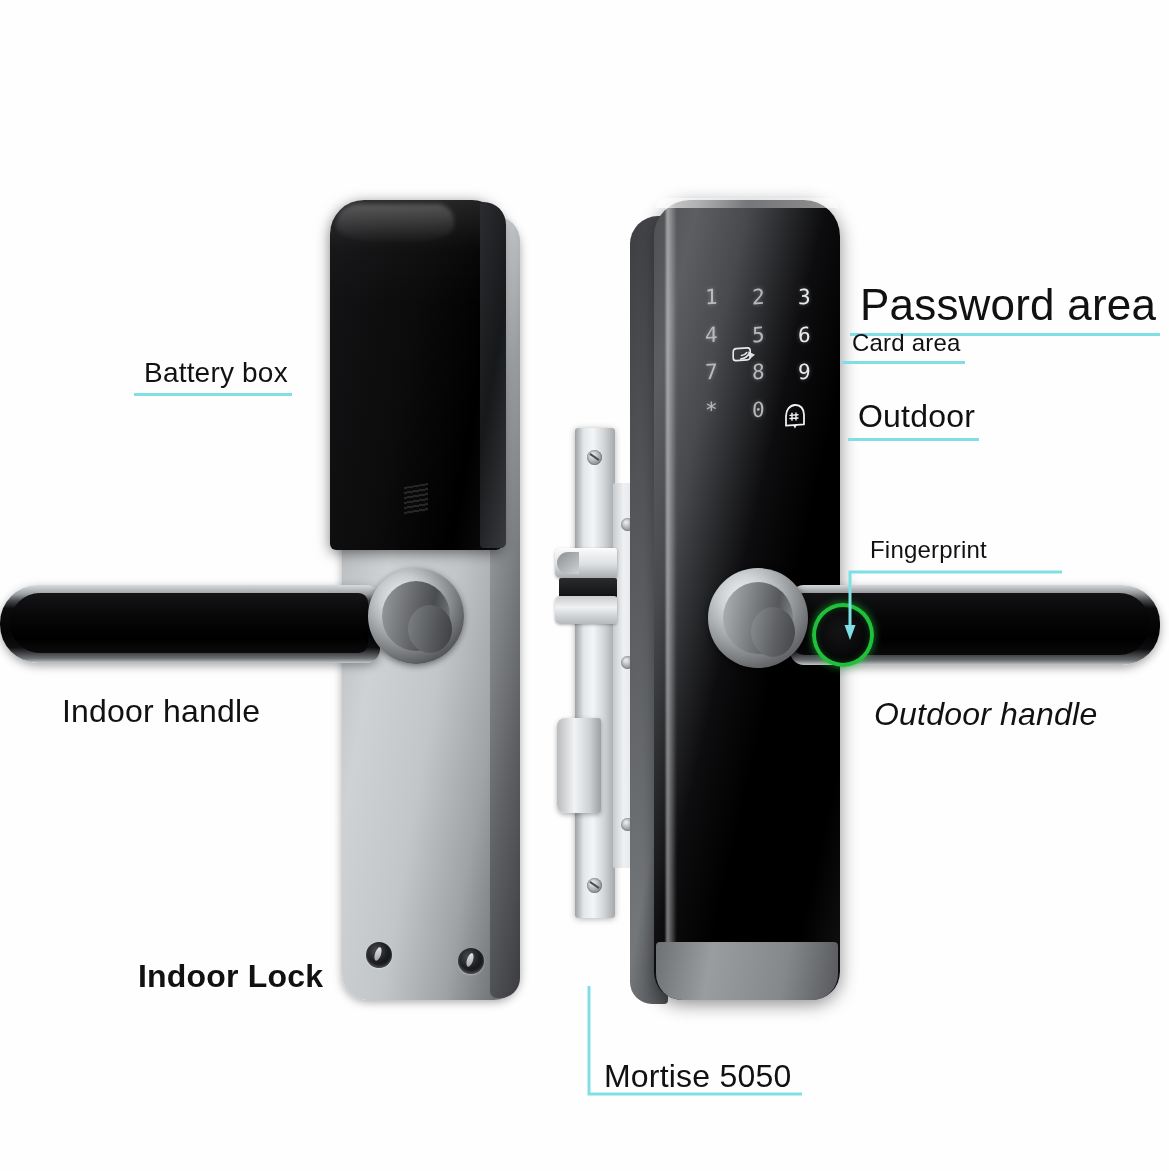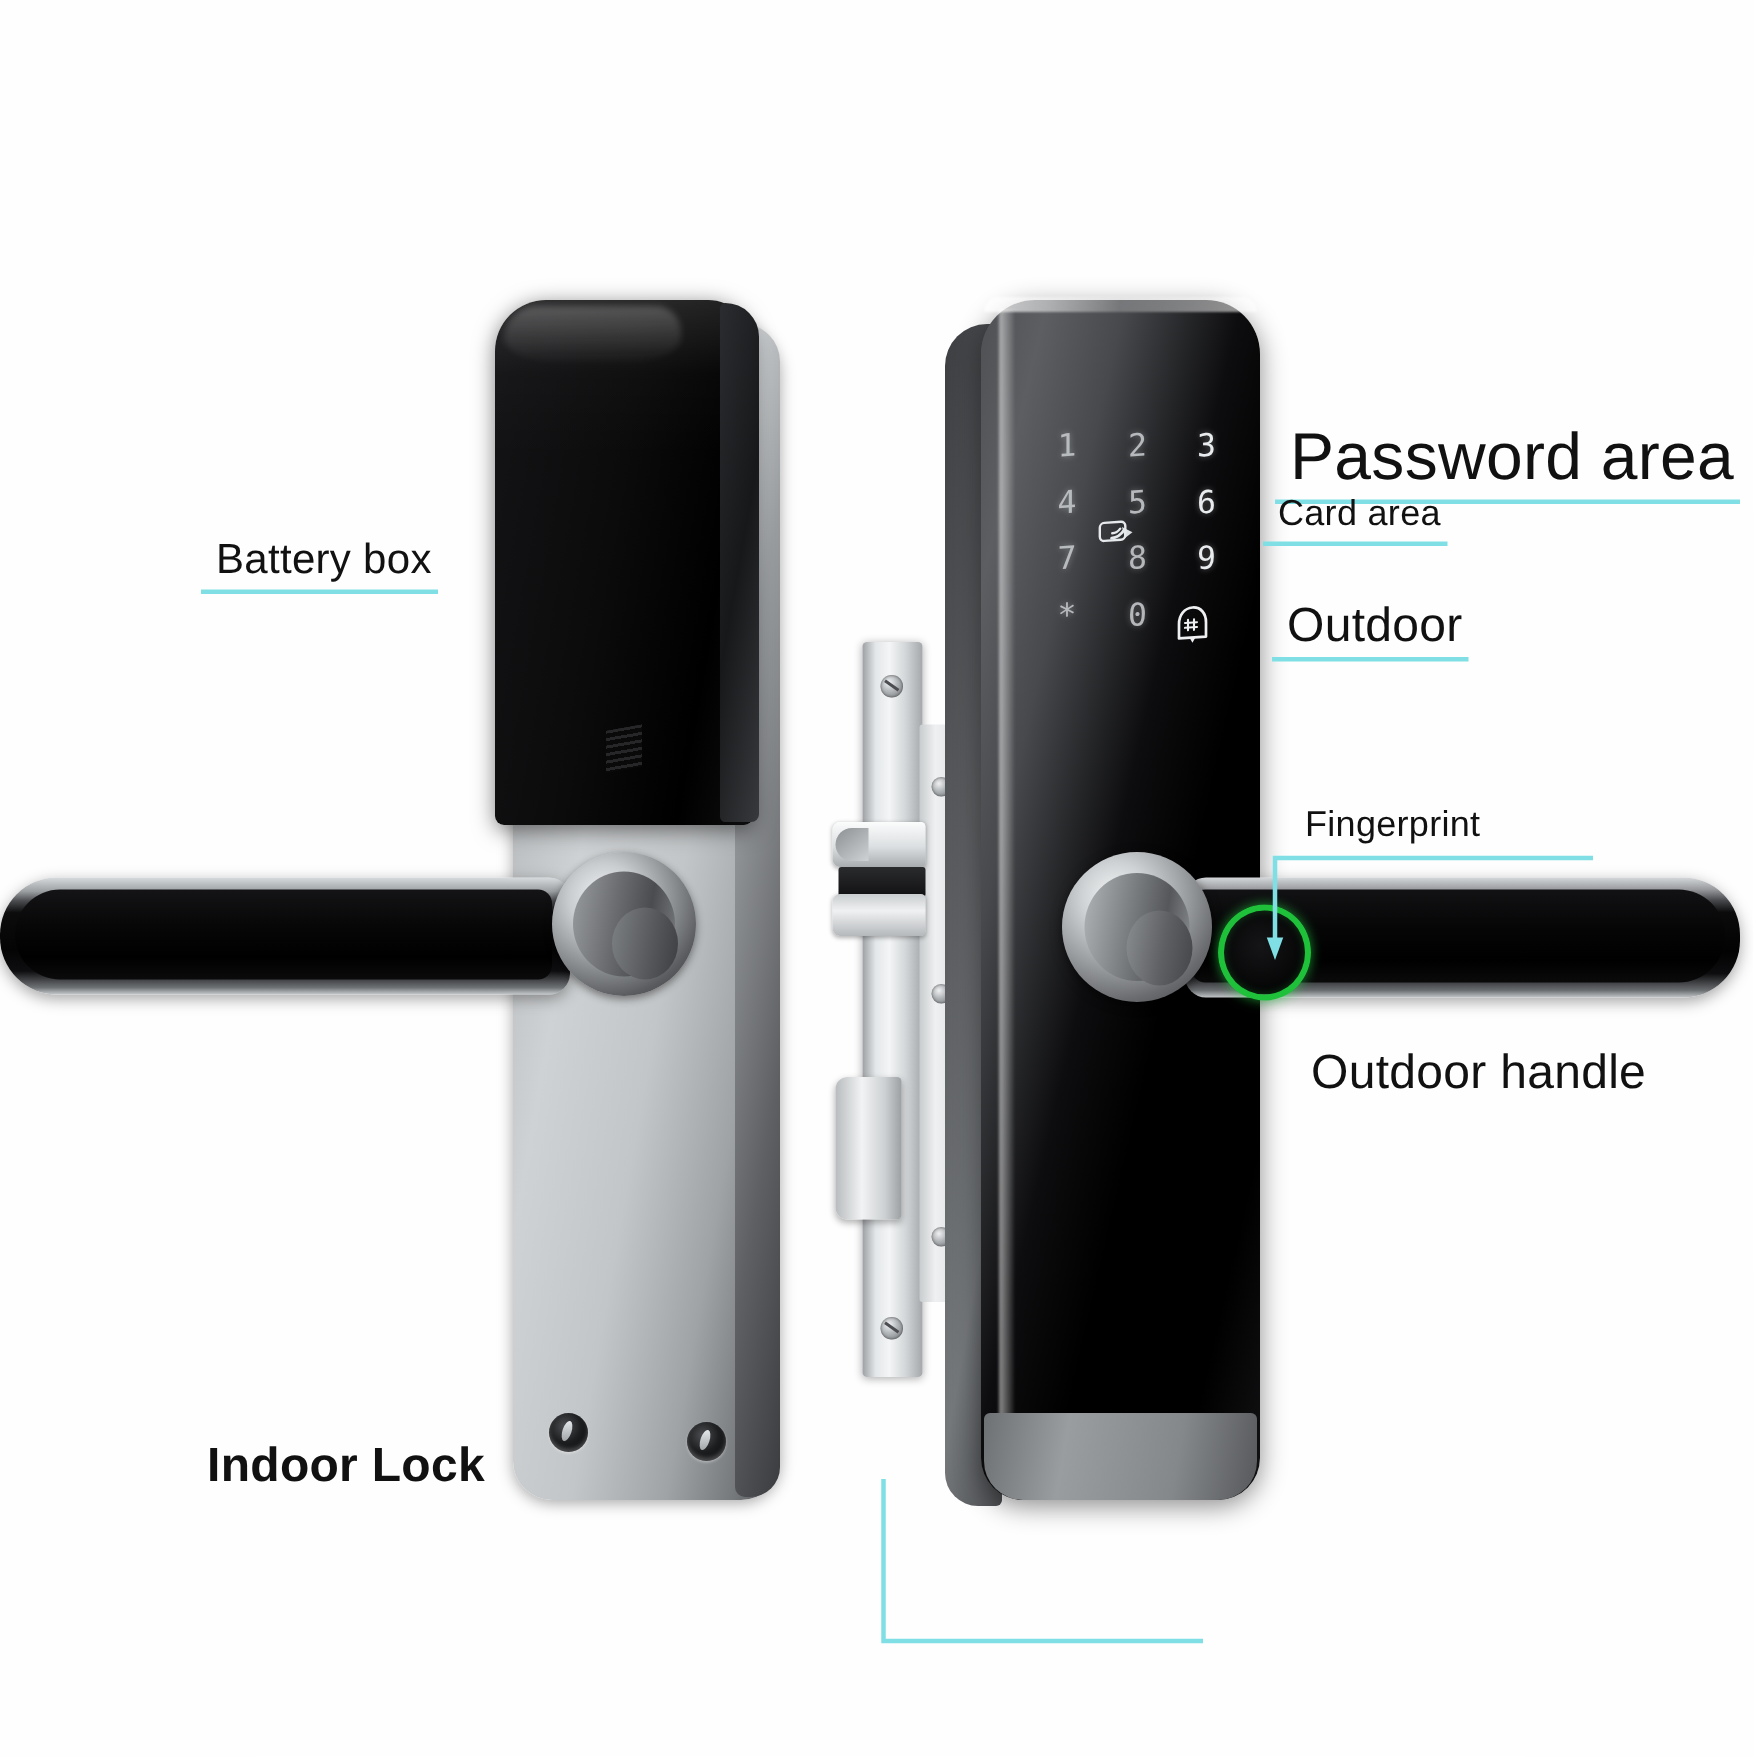--- a/index.html
+++ b/index.html
@@ -565,20 +565,22 @@
   <div class="label underlined" style="left:144px; top:359px; font-size:28px;">Battery box</div>
 
   <div class="label underlined" style="left:860px; top:283px; font-size:44px;">Password area</div>
 
   <div class="label underlined" style="left:852px; top:331px; font-size:24px;">Card area</div>
 
   <div class="label underlined" style="left:858px; top:400px; font-size:32px;">Outdoor</div>
 
   <div class="label" style="left:870px; top:538px; font-size:24px;">Fingerprint</div>
 
-
-  <div class="label" style="left:874px; top:698px; font-size:32px;">Outdoor handle</div>
+  <div class="label" style="left:62px; top:695px; font-size:32px;">Indoor handle</div>
+
+  <div class="label" style="left:874px; top:698px; font-size:32px;font-style:italic;">Outdoor handle</div>
 
   <div class="label" style="left:138px; top:960px; font-size:32px;font-weight:bold;">Indoor Lock</div>
 
 
+  <div class="label" style="left:604px; top:1060px; font-size:32px;">Mortise 5050</div>
 
 </div>
 
 </body></html>

